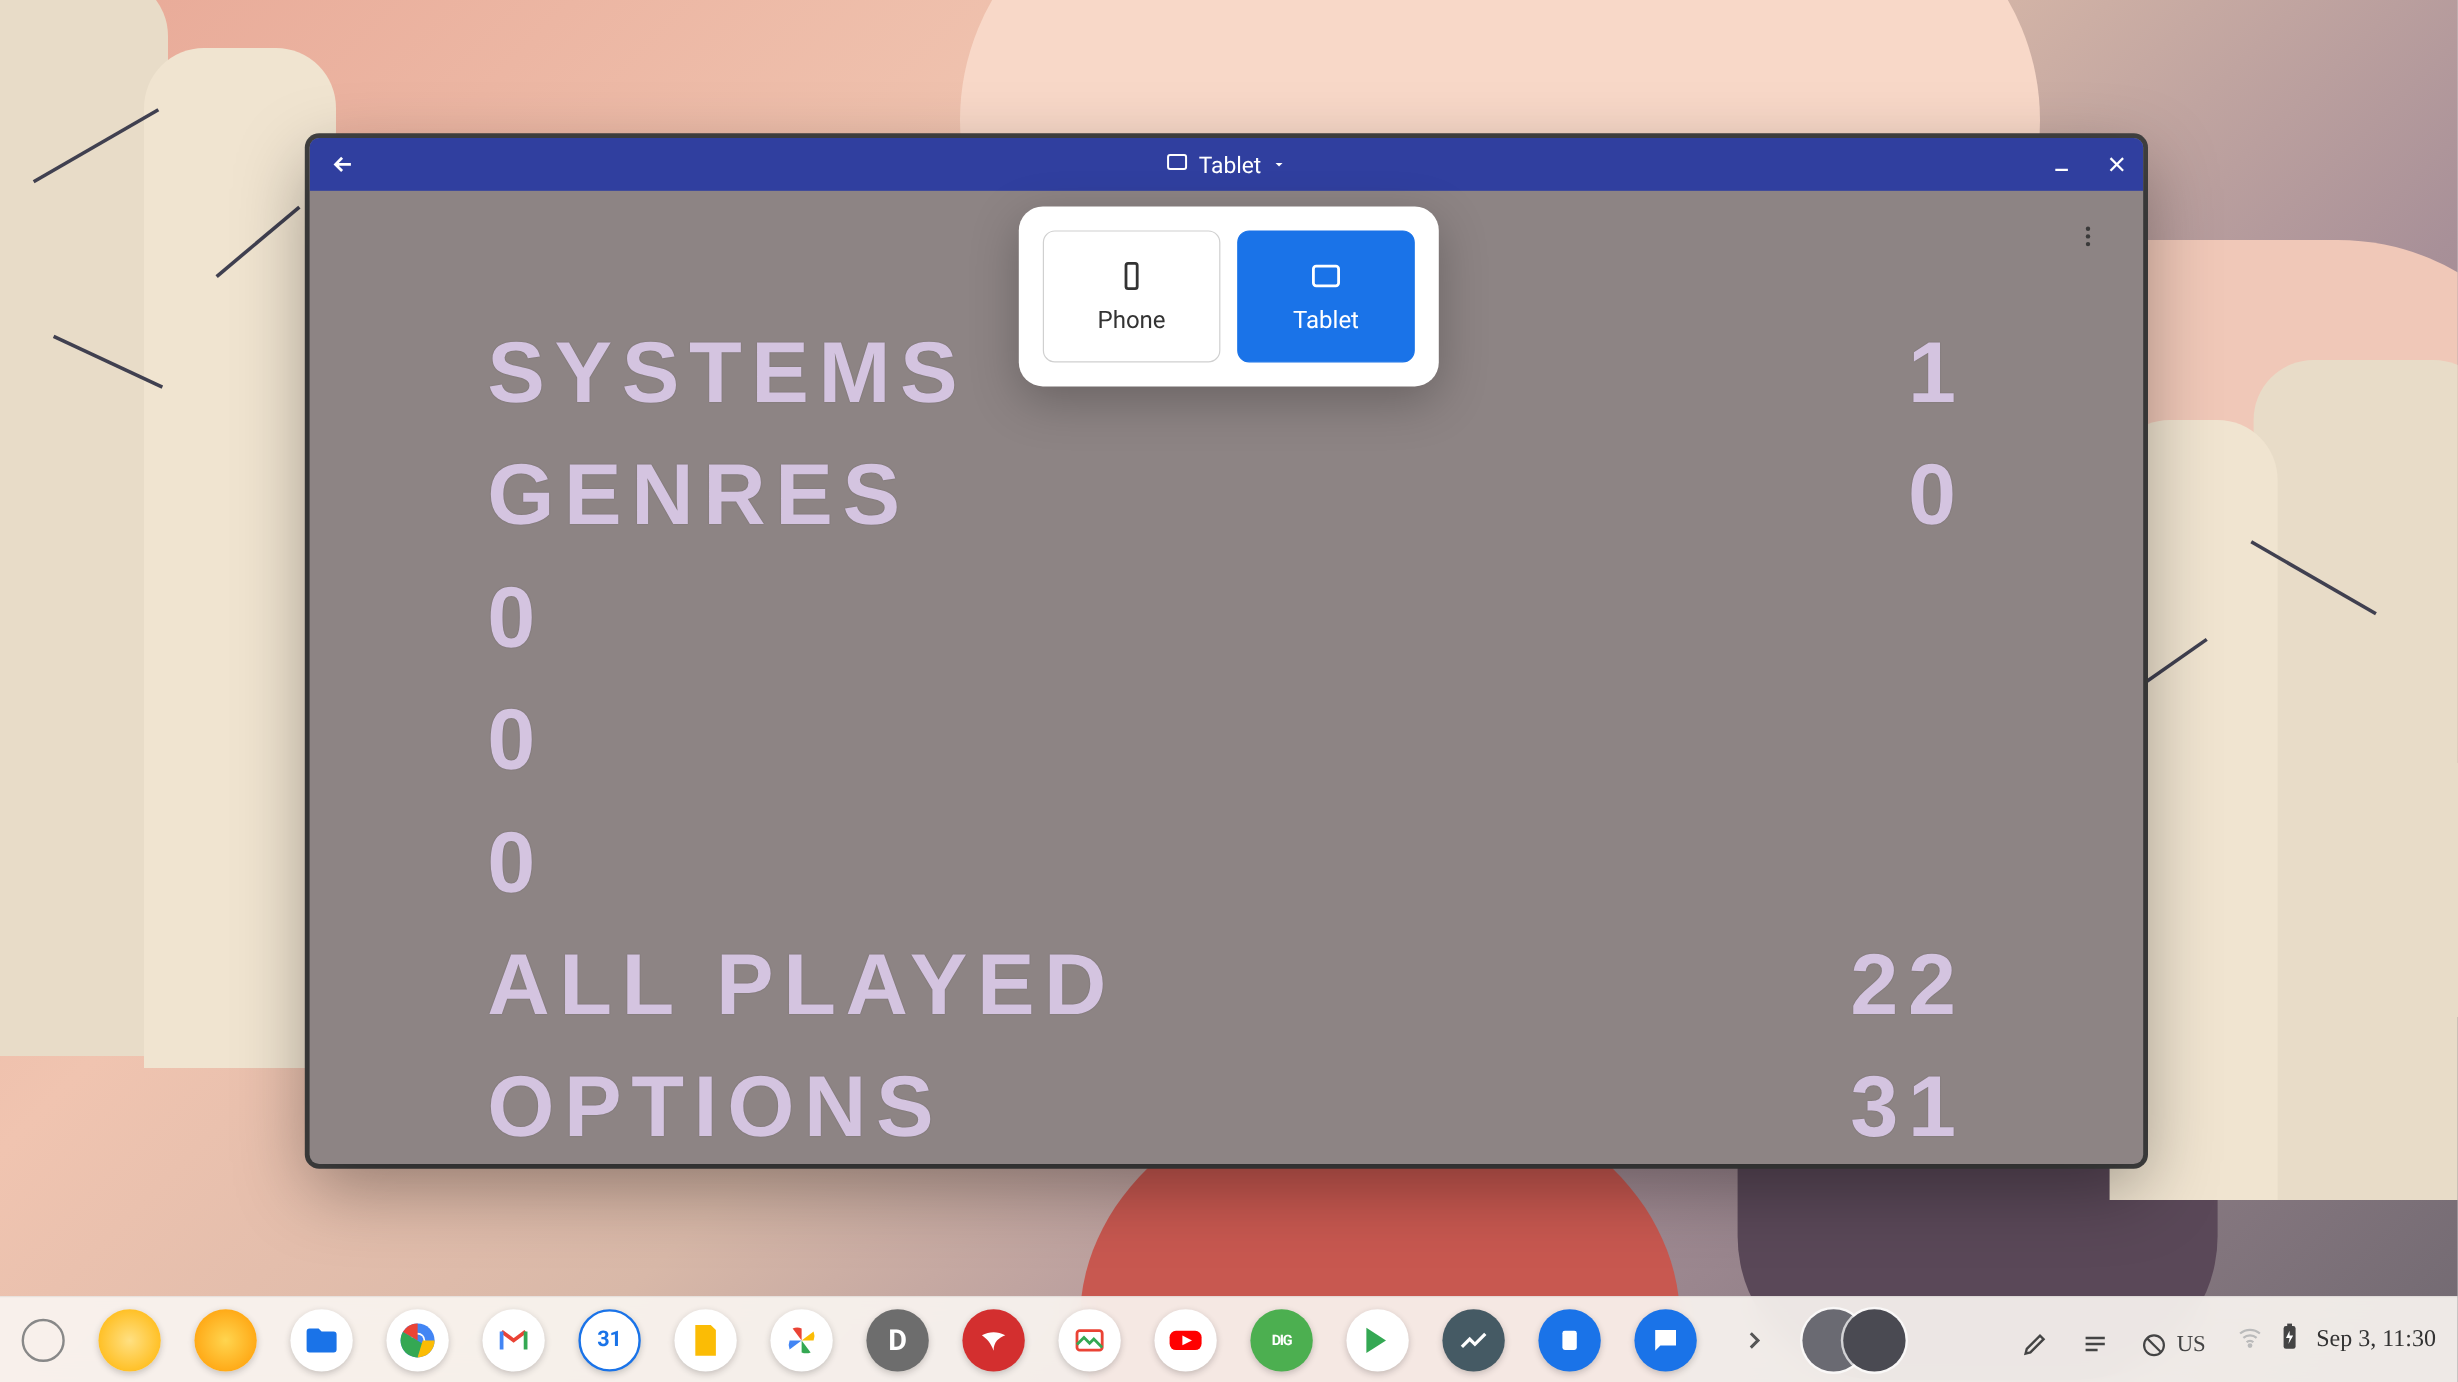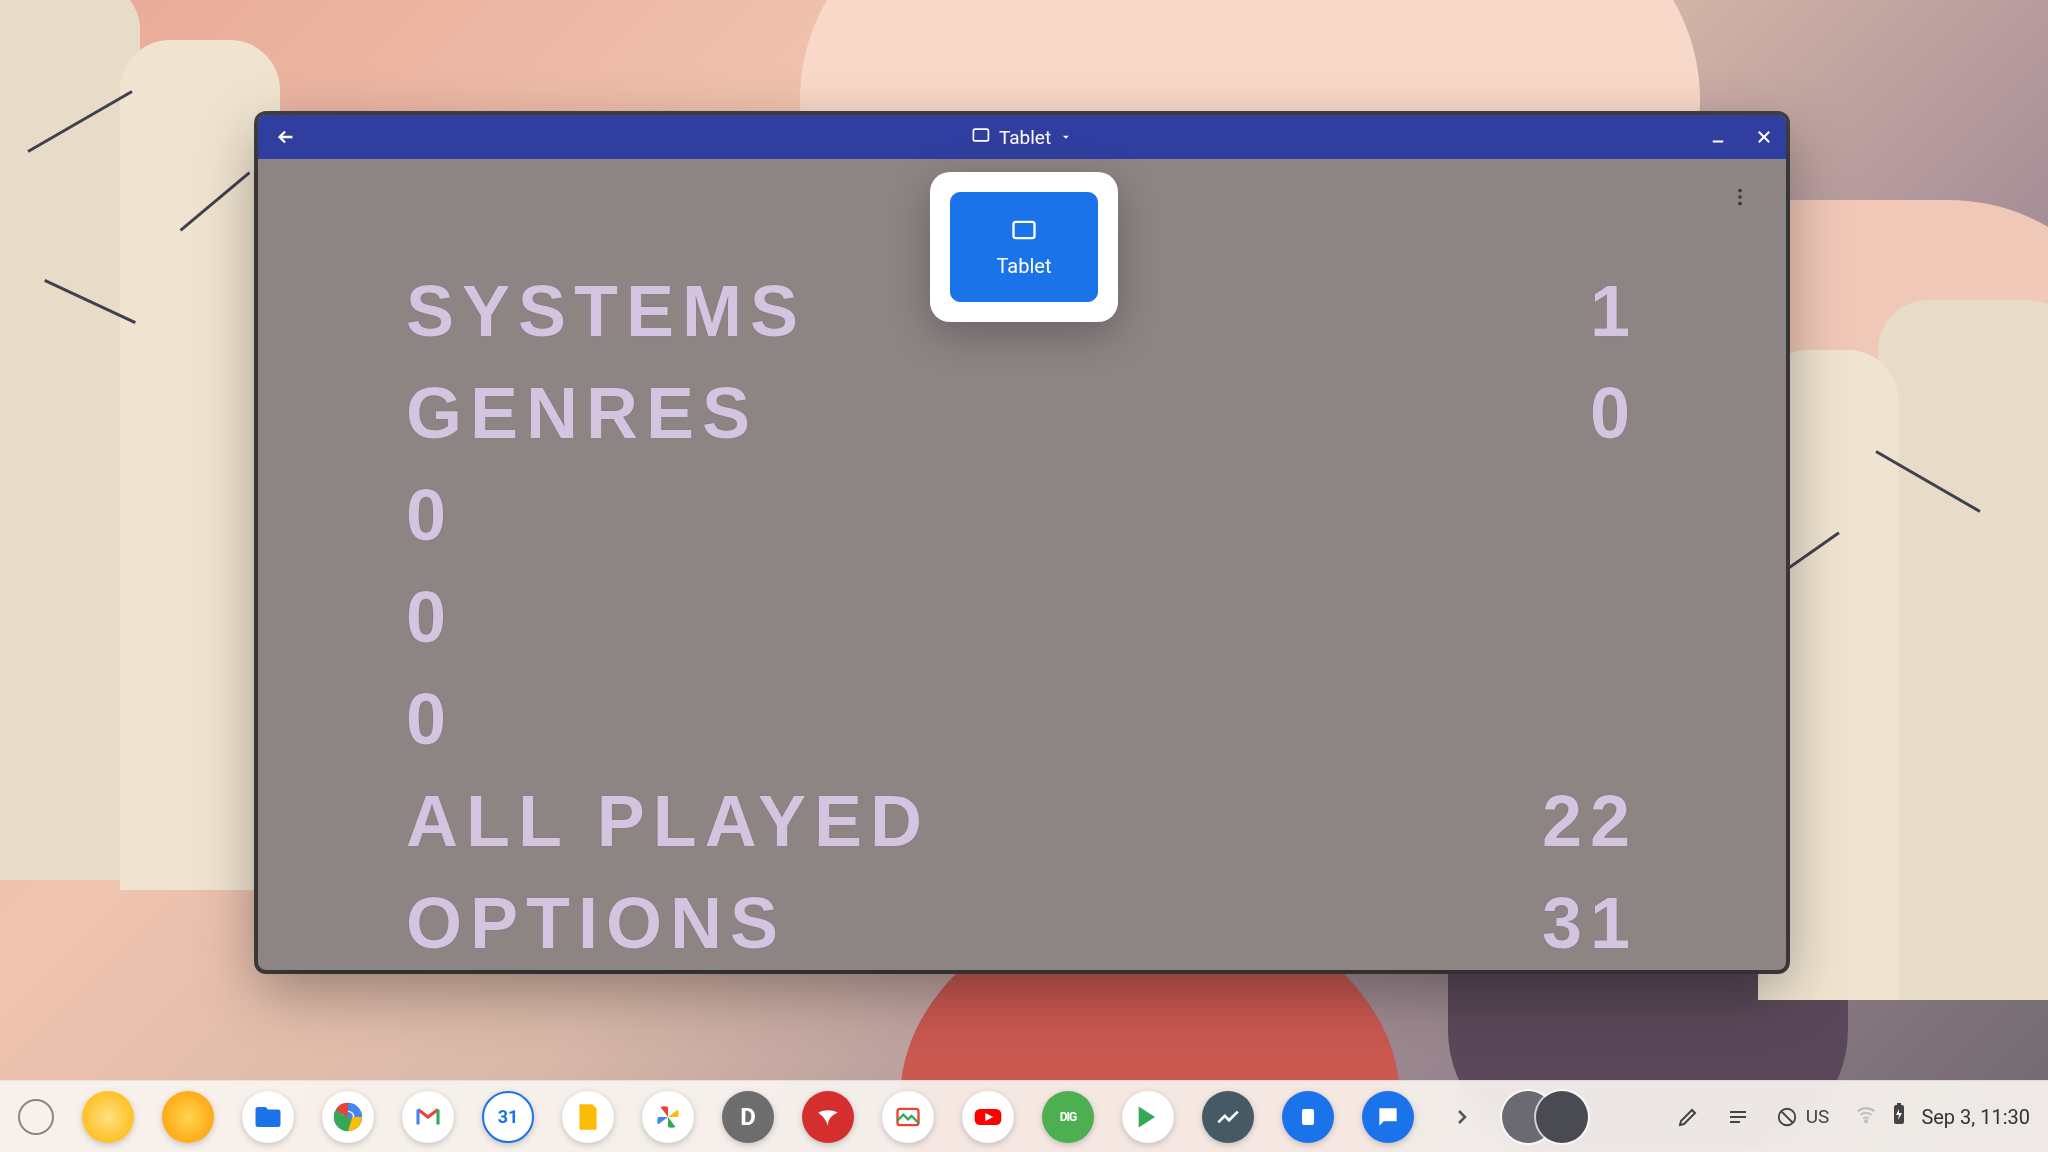--- a/index.html
+++ b/index.html
@@ -131,22 +131,23 @@
   .shelf .app-icon {
     width:52px; height:52px; border-radius:50%;
     display:flex; align-items:center; justify-content:center;
     font-size:24px; font-weight:bold; color:#fff; cursor:pointer;
     box-shadow: 0 2px 6px rgba(0,0,0,0.2);
   }
   .shelf .overflow-chevron { width:40px; height:52px; display:flex; align-items:center; justify-content:center; cursor:pointer; color:#555;}
   .shelf .winstack { display:flex; margin-left:20px; }
   .shelf .winthumb { width:52px; height:52px; border-radius:50%; background:#6a6a72; margin-left:-18px; box-shadow:0 0 0 2px rgba(255,255,255,0.7); cursor:pointer;}
   .shelf .right-tray {
-    margin-left:auto; display:flex; align-items:center; gap:26px; color:#444;
+    margin-left:auto; display:flex; align-items:flex-end; gap:26px; color:#444;
     font-size:20px;
+    font-family:Liberation Serif, serif;
   }
   .shelf .tray-icon { cursor:pointer; display:flex; align-items:center; justify-content:center; }
   .shelf .ime { display:flex; align-items:center; gap:8px; cursor:pointer; font-size:19px;}
   .shelf .clock-area { display:flex; align-items:center; gap:14px; font-size:20px; color:#333;}
 </style>
 </head>
 <body>
 
 <div class="desktop">
   <div class="wallpaper-cloud c1"></div>
@@ -231,20 +232,28 @@
       <span>22</span>
     </div>
     <div class="retro-row">
       <span>OPTIONS</span>
       <span>31</span>
     </div>
   </div>
 </div>
 
 <div class="size-picker">
+  <div class="size-opt">
+    <span class="ico">
+      <svg width="28" height="28" viewBox="0 0 24 24" fill="none" stroke="#333" stroke-width="2">
+          <rect x="8" y="3" width="8" height="18" rx="1.5"></rect>
+        </svg>
+    </span>
+    <span>Phone</span>
+  </div>
   <div class="size-opt selected">
     <span class="ico">
       <svg width="28" height="28" viewBox="0 0 24 24" fill="none" stroke="#fff" stroke-width="2">
           <rect x="3" y="5" width="18" height="14" rx="2"></rect>
         </svg>
     </span>
     <span>Tablet</span>
   </div>
 </div>
 

